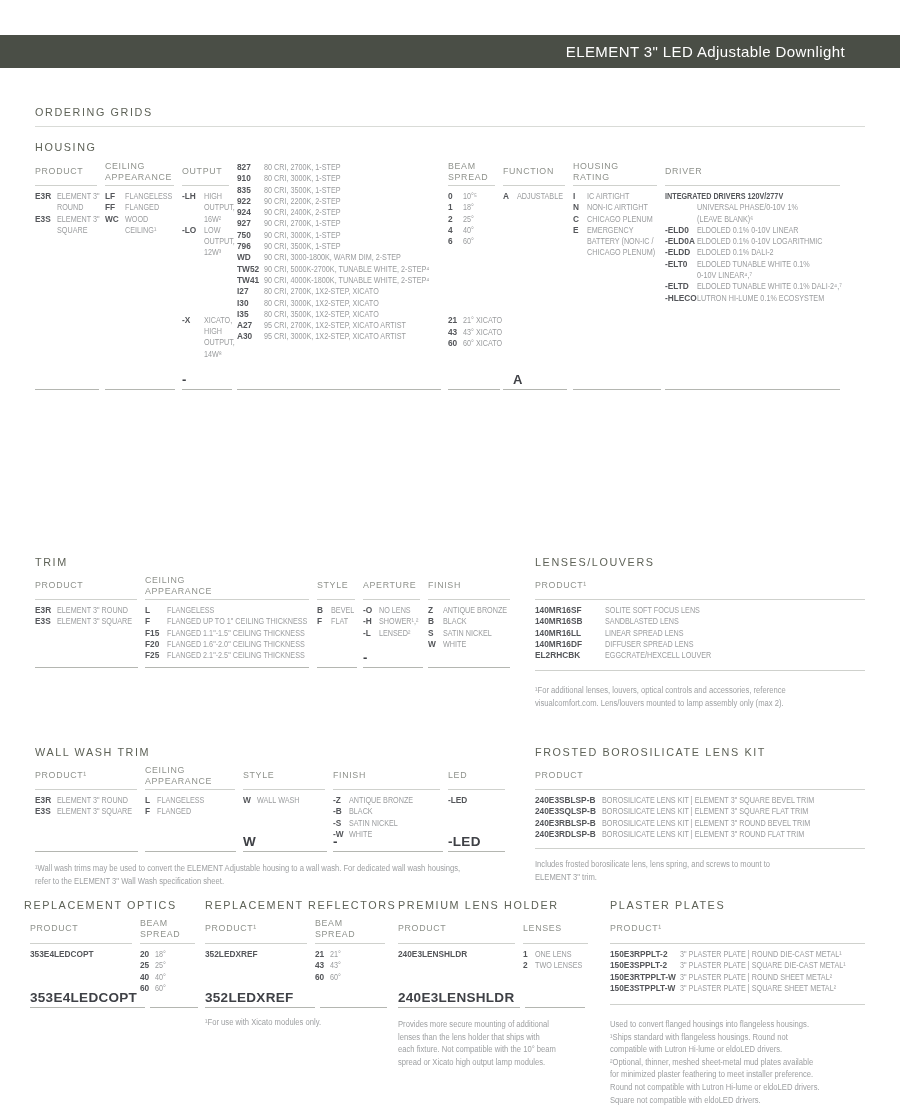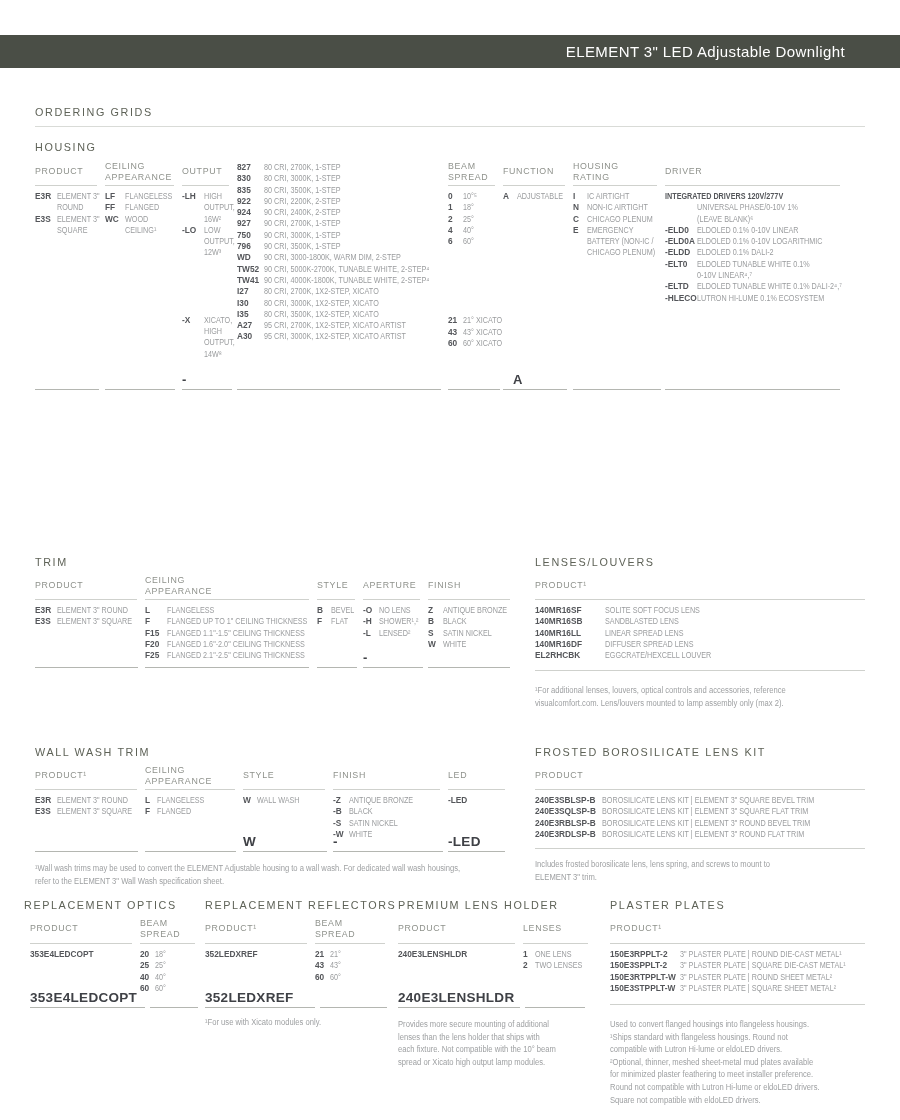--- a/index.html
+++ b/index.html
@@ -150,21 +150,21 @@
       </div>
   </div>
   <div class="col" style="width:211px">
     <div class="rows" style="--cw:27px">
 
     <div class="row">
         <span class="code">827</span>
         <span class="desc">80 CRI, 2700K, 1-STEP</span>
       </div>
         <div class="row">
-        <span class="code">830</span>
+        <span class="code">910</span>
         <span class="desc">80 CRI, 3000K, 1-STEP</span>
       </div>
         <div class="row">
         <span class="code">835</span>
         <span class="desc">80 CRI, 3500K, 1-STEP</span>
       </div>
         <div class="row">
         <span class="code">922</span>
         <span class="desc">90 CRI, 2200K, 2-STEP</span>
       </div>

